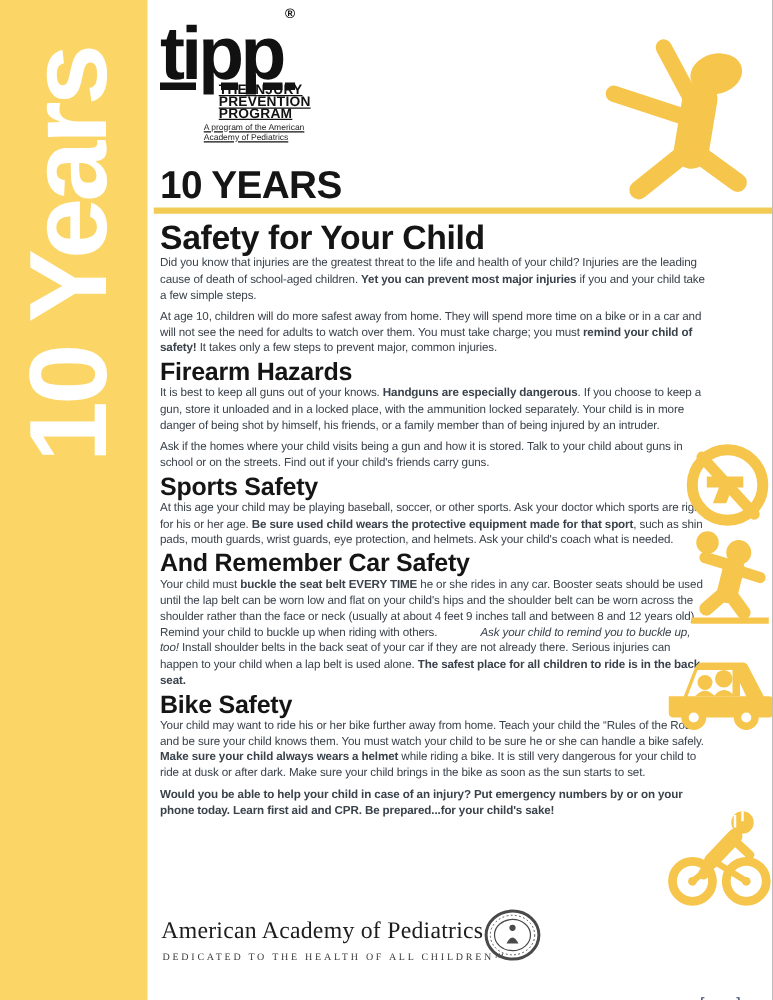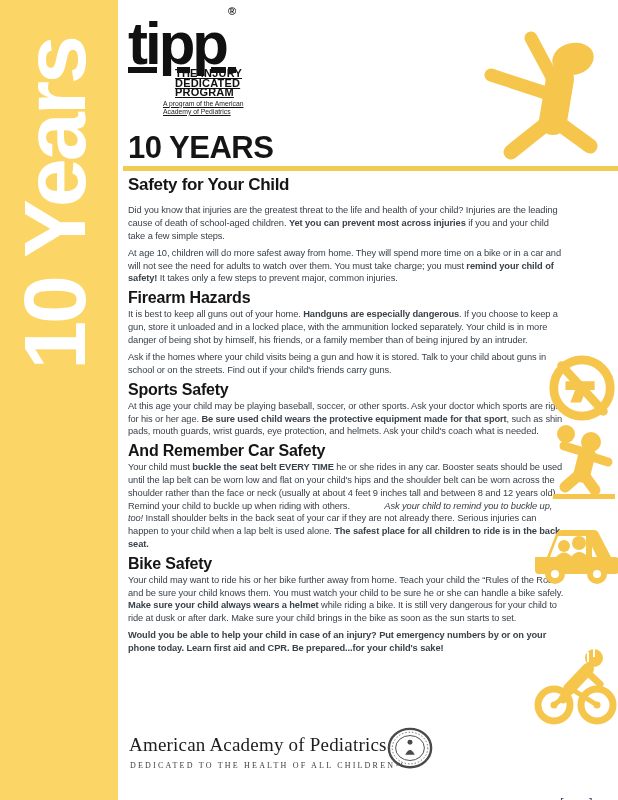--- a/index.html
+++ b/index.html
@@ -27,26 +27,26 @@
   }
   
   .logo{position:absolute;left:128px;top:8px;color:#111;text-decoration:underline;}
   .logo-brand{font-size:60px;font-weight:bold;letter-spacing:-3px;line-height:62px;color:#111;}
   .logo-brand .reg{font-size:11px;font-weight:bold;vertical-align:super;letter-spacing:0;position:relative;top:-28px;left:2px;}
   .logo-lines{margin-left:47px;margin-top:-6px;font-size:11px;font-weight:bold;line-height:9.5px;letter-spacing:.2px;}
   .logo-sub{margin-left:35px;margin-top:2px;font-size:6.8px;line-height:8px;color:#222;}
   
   .age-title{position:absolute;left:128px;top:130px;font-size:31px;font-weight:bold;color:var(--heading);letter-spacing:-.5px;}
   .rule{position:absolute;left:123px;top:166px;right:0;height:5px;background:var(--yellow-rule);}
-  .page-title{position:absolute;left:128px;top:175px;font-size:17px;font-weight:bold;color:var(--heading);letter-spacing:-.3px;}
+  .page-title{position:absolute;left:128px;top:175px;font-size:27px;font-weight:bold;color:var(--heading);letter-spacing:-.3px;}
   
   .content{position:absolute;left:128px;top:204px;width:436px;color:var(--text);
     font-size:9.3px;line-height:12.8px;letter-spacing:-.1px;}
   .content p{margin:0 0 4.5px 0;}
-  .content h3{font-size:16px;line-height:16px;margin:5px 0 2px 0;color:var(--heading);letter-spacing:-.2px;}
+  .content h3{font-size:20px;line-height:16px;margin:5px 0 2px 0;color:var(--heading);letter-spacing:-.2px;}
   .content .b{font-weight:bold;}
   .content .i{font-style:italic;margin-left:32px;}
   .content p.closing{font-weight:bold;margin-top:3px;}
   
   .icon{position:absolute;color:var(--yellow-icon);}
   .icon svg{display:block;}
   .ic-run{left:480px;top:25px;}
   .ic-noguns{left:546px;top:352px;}
   .ic-player{left:551px;top:424px;}
   .ic-car{left:531px;top:524px;}
@@ -65,21 +65,21 @@
 <div class="page">
 
   <div class="sidebar">
     <div class="sidebar-text">10 Years</div>
   </div>
 
   <div class="logo">
     <div class="logo-brand"><span>tipp</span><span class="reg">®</span></div>
     <div class="logo-lines">
       <div>THE INJURY</div>
-      <div>DEDICATED</div>
+      <div>PREVENTION</div>
       <div>PROGRAM</div>
     </div>
     <div class="logo-sub">
       <div>A program of the American</div>
       <div>Academy of Pediatrics</div>
     </div>
   </div>
 
   <div class="icon ic-run">
     <svg width="132" height="140" viewBox="0 0 132 140" fill="none">
@@ -90,24 +90,24 @@
       <path d="M77 97 L110 121" stroke="currentColor" stroke-width="15" stroke-linecap="round"></path>
       <path d="M66 99 L31 127" stroke="currentColor" stroke-width="15" stroke-linecap="round"></path>
     </svg>
   </div>
 
   <div class="age-title">10 YEARS</div>
   <div class="rule"></div>
   <div class="page-title">Safety for Your Child</div>
 
   <div class="content" id="content">
-      <p><span>Did you know that injuries are the greatest threat to the life and health of your child? Injuries are the leading cause of death of school-aged children. </span><span class="b">Yet you can prevent most across injuries</span><span> if you and your child take a few simple steps.</span></p>
+      <p><span>Did you know that injuries are the greatest threat to the life and health of your child? Injuries are the leading cause of death of school-aged children. </span><span class="b">Yet you can prevent most major injuries</span><span> if you and your child take a few simple steps.</span></p>
       <p><span>At age 10, children will do more safest away from home. They will spend more time on a bike or in a car and will not see the need for adults to watch over them. You must take charge; you must </span><span class="b">remind your child of safety!</span><span> It takes only a few steps to prevent major, common injuries.</span></p>
       <h3>Firearm Hazards</h3>
-      <p><span>It is best to keep all guns out of your home. </span><span class="b">Handguns are especially dangerous</span><span>. If you choose to keep a gun, store it unloaded and in a locked place, with the ammunition locked separately. Your child is in more danger of being shot by himself, his friends, or a family member than of being injured by an intruder.</span></p>
+      <p><span>It is best to keep all guns out of your knows. </span><span class="b">Handguns are especially dangerous</span><span>. If you choose to keep a gun, store it unloaded and in a locked place, with the ammunition locked separately. Your child is in more danger of being shot by himself, his friends, or a family member than of being injured by an intruder.</span></p>
       <p><span>Ask if the homes where your child visits being a gun and how it is stored. Talk to your child about guns in school or on the streets. Find out if your child's friends carry guns.</span></p>
       <h3>Sports Safety</h3>
       <p><span>At this age your child may be playing baseball, soccer, or other sports. Ask your doctor which sports are right for his or her age. </span><span class="b">Be sure used child wears the protective equipment made for that sport</span><span>, such as shin pads, mouth guards, wrist guards, eye protection, and helmets. Ask your child's coach what is needed.</span></p>
       <h3>And Remember Car Safety</h3>
       <p><span>Your child must </span><span class="b">buckle the seat belt EVERY TIME</span><span> he or she rides in any car. Booster seats should be used until the lap belt can be worn low and flat on your child's hips and the shoulder belt can be worn across the shoulder rather than the face or neck (usually at about 4 feet 9 inches tall and between 8 and 12 years old). Remind your child to buckle up when riding with others. </span><span class="i">Ask your child to remind you to buckle up, too!</span><span> Install shoulder belts in the back seat of your car if they are not already there. Serious injuries can happen to your child when a lap belt is used alone. </span><span class="b">The safest place for all children to ride is in the back seat.</span></p>
       <h3>Bike Safety</h3>
       <p><span>Your child may want to ride his or her bike further away from home. Teach your child the “Rules of the Road” and be sure your child knows them. You must watch your child to be sure he or she can handle a bike safely. </span><span class="b">Make sure your child always wears a helmet</span><span> while riding a bike. It is still very dangerous for your child to ride at dusk or after dark. Make sure your child brings in the bike as soon as the sun starts to set.</span></p>
       <p class="closing"><span class="b">Would you be able to help your child in case of an injury? Put emergency numbers by or on your phone today. Learn first aid and CPR. Be prepared...for your child's sake!</span></p>
     </div>
 

